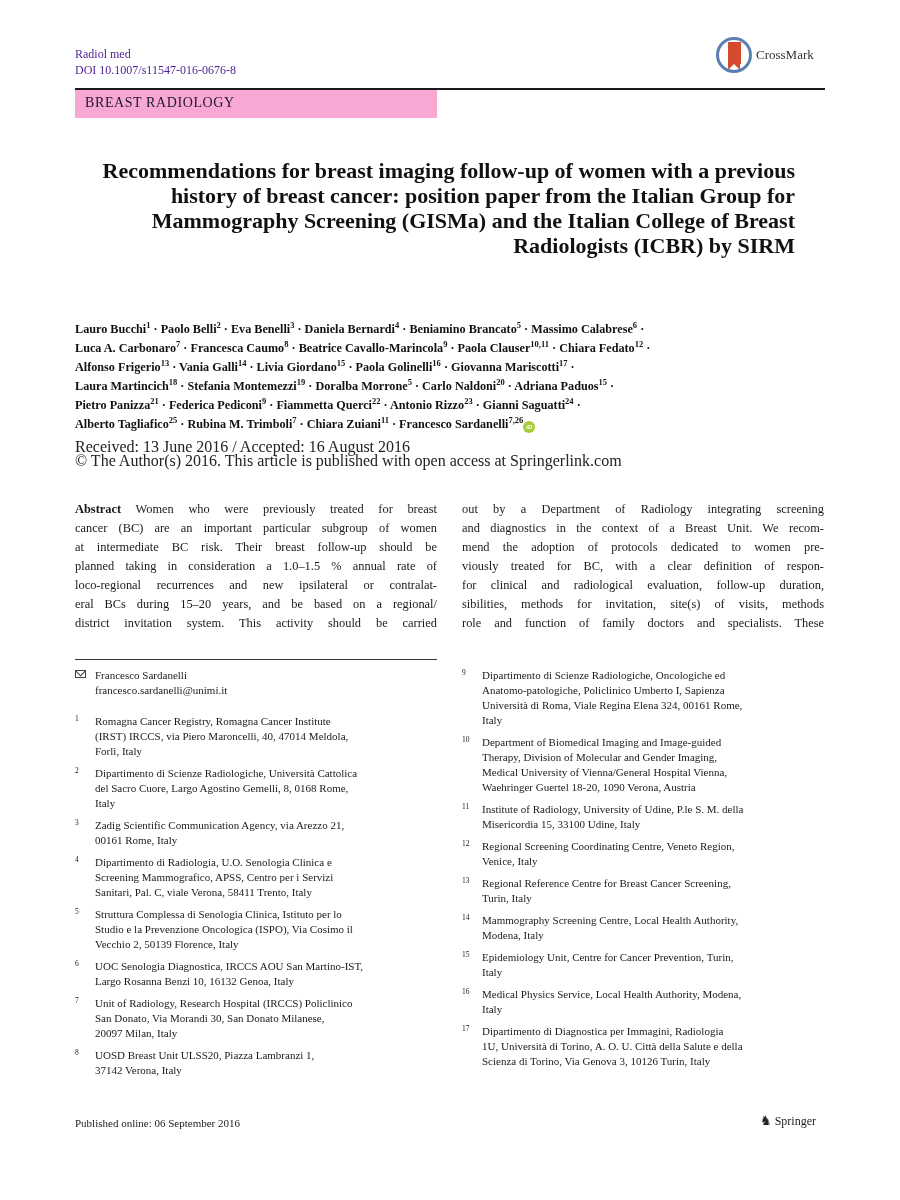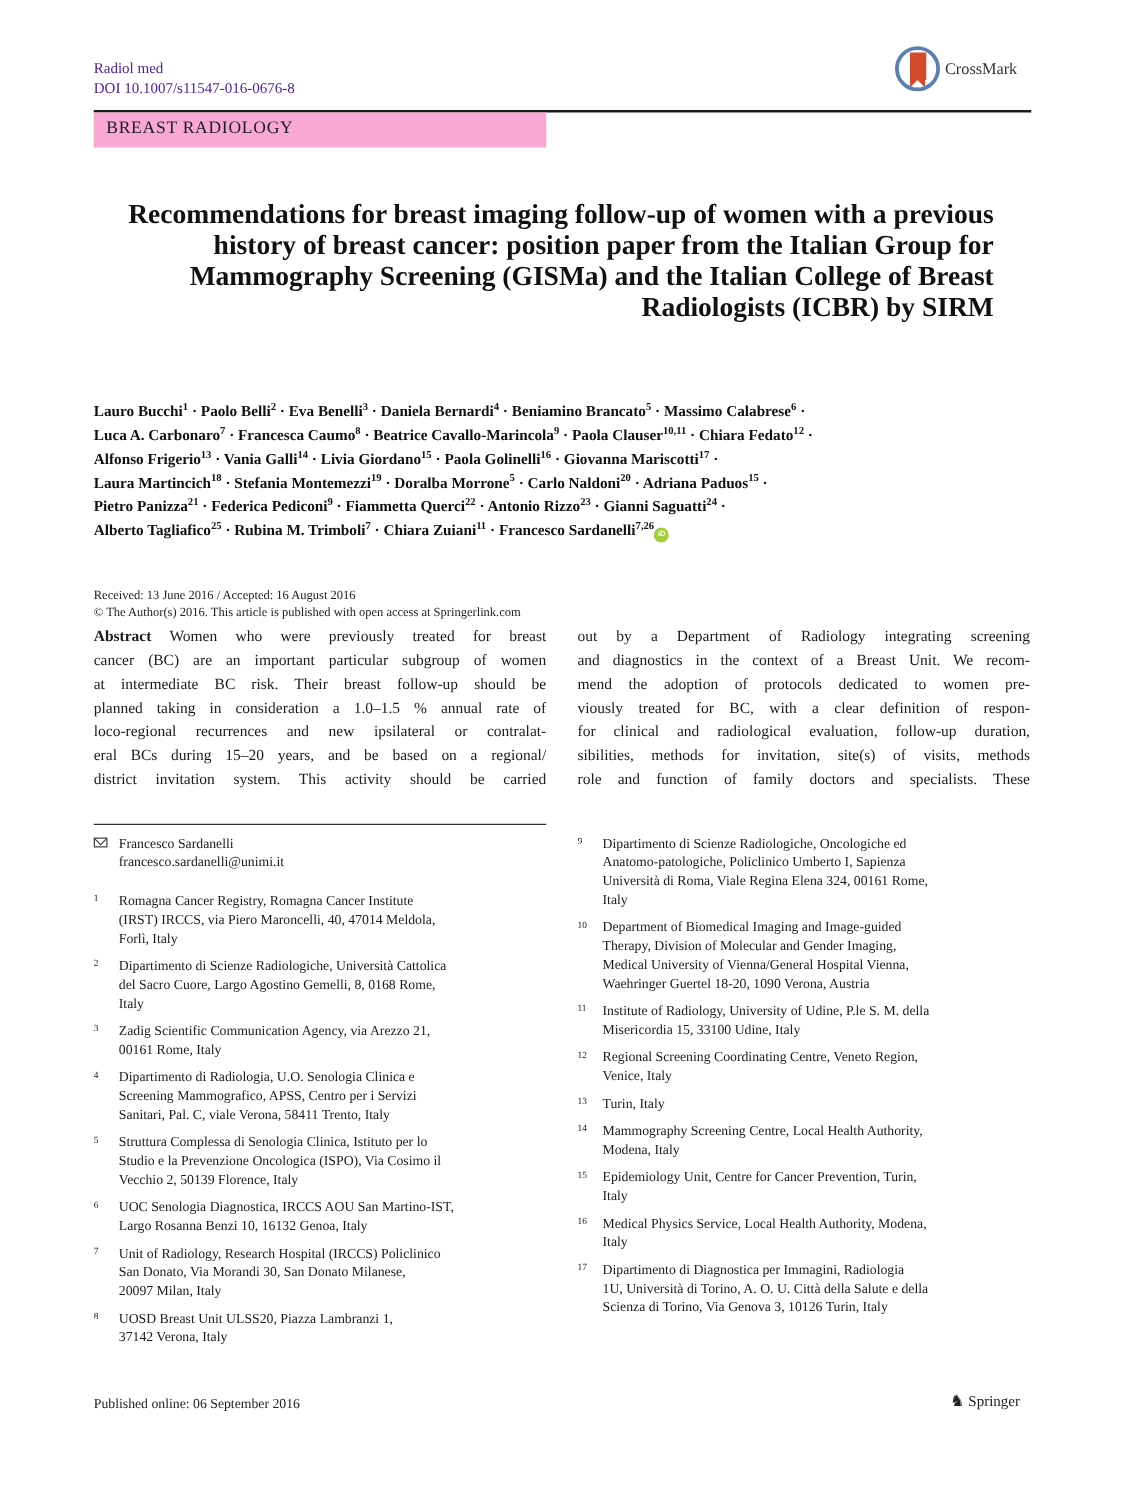--- a/index.html
+++ b/index.html
@@ -24,21 +24,21 @@
   .title { position: absolute; left: 75px; top: 158px; width: 720px; font-size: 22px; font-weight: bold;
       line-height: 25px; color: #111; }
 
   .authors { position: absolute; left: 75px; top: 290px; width: 770px; font-size: 12.2px; font-weight: bold;
       line-height: 19px; color: #111; margin-top: 30px; }
   .authors .line { white-space: nowrap; }
   .authors sup { font-size: 8.5px; line-height: 0; vertical-align: 5px; }
   .orcid { display: inline-block; width: 12px; height: 12px; border-radius: 50%; background: #a6ce39;
       color: #fff; font-size: 6px; line-height: 12px; text-align: center; vertical-align: -1px; font-family: "Liberation Sans", sans-serif; font-weight: bold; }
 
-  .dates { position: absolute; left: 75px; top: 470px; font-size: 10px; line-height: 14px; color: #222; }
+  .dates { position: absolute; left: 75px; top: 440px; font-size: 16px; line-height: 14px; color: #222; }
 
   .abstract { position: absolute; top: 500px; width: 362px; font-size: 12.4px; line-height: 19px;
       text-align: justify; color: #1a1a1a; }
   .abstract.left { left: 75px; }
   .abstract.right { left: 462px; }
   .abstract .kw { font-weight: bold; }
   .abstract .line { display: block; text-align: justify; text-align-last: justify; height: 19px; }
 
   .aff-rule { position: absolute; left: 75px; top: 659px; width: 362px; height: 1px; background: #333; }
   .affs { position: absolute; font-size: 11px; line-height: 15px; color: #1a1a1a; }
@@ -213,20 +213,21 @@
       <div class="aff">
         <span class="num">12</span>
         <span class="txt">
           <span class="l">Regional Screening Coordinating Centre, Veneto Region,</span>
           <span class="l">Venice, Italy</span>
         </span>
       </div>
       <div class="aff">
         <span class="num">13</span>
         <span class="txt">
+          <span class="l">Regional Reference Centre for Breast Cancer Screening,</span>
           <span class="l">Turin, Italy</span>
         </span>
       </div>
       <div class="aff">
         <span class="num">14</span>
         <span class="txt">
           <span class="l">Mammography Screening Centre, Local Health Authority,</span>
           <span class="l">Modena, Italy</span>
         </span>
       </div>

